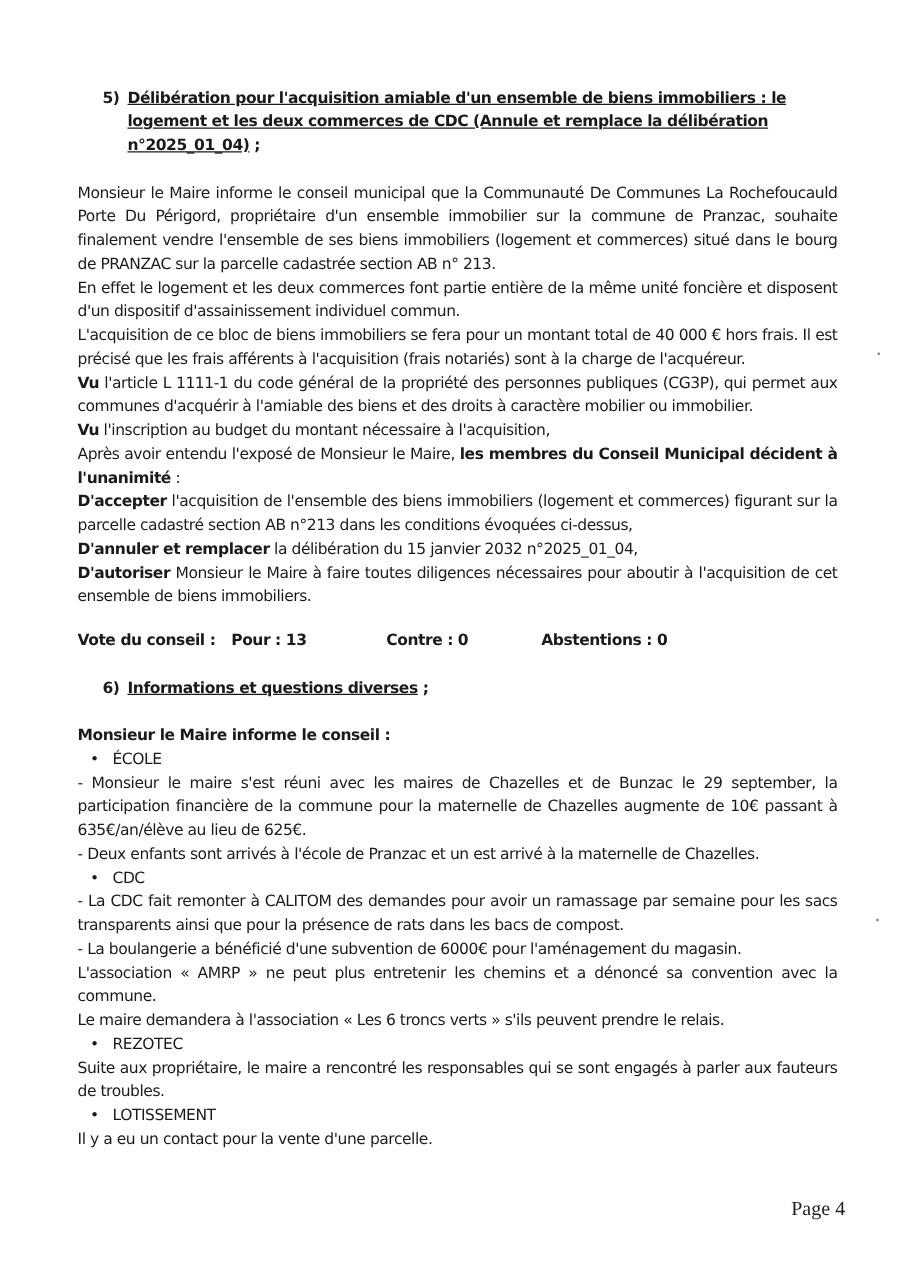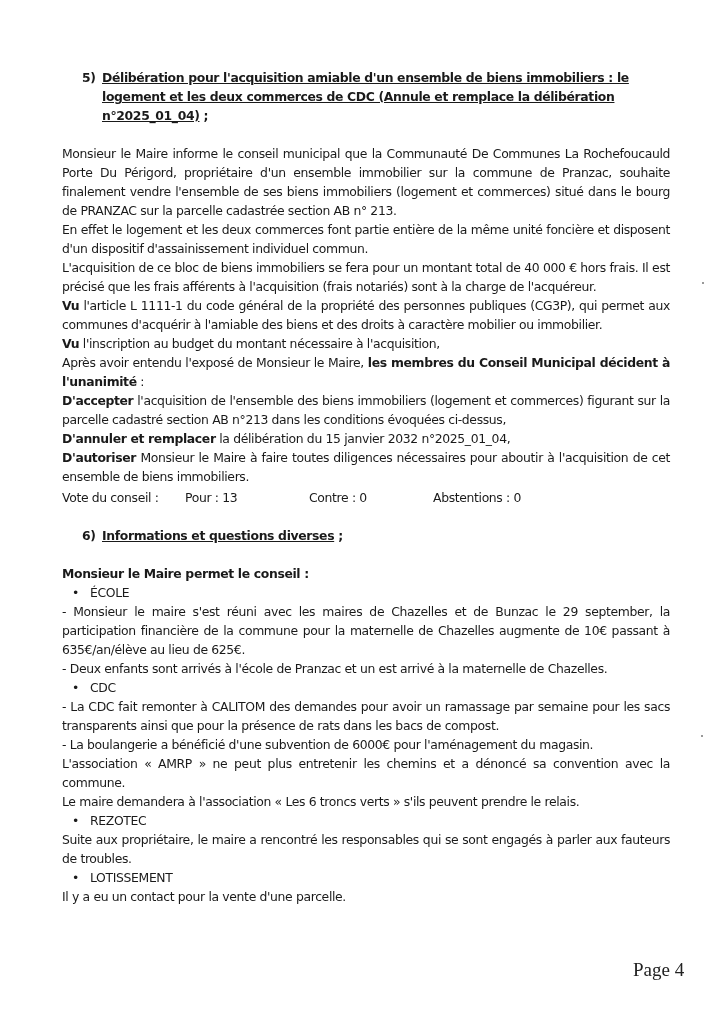--- a/index.html
+++ b/index.html
@@ -4,27 +4,27 @@
 <style>
   html, body { margin: 0; padding: 0; background: #fff; }
   body { width: 724px; height: 1024px; position: relative; overflow: hidden;
          font-family: "DejaVu Sans", sans-serif; color: #1a1a1a; }
   .page { position: absolute; left: 62px; top: 68px; width: 608px; font-size: 12.4px; line-height: 19px; letter-spacing: -0.35px; }
   .h5 { position: relative; padding-left: 40px; font-weight: bold; line-height: 19px; margin-bottom: 19px; }
   .h5 .num { position: absolute; left: 20px; top: 0; }
   .u { text-decoration: underline; }
   p { margin: 0; text-align: justify; }
   .b { font-weight: bold; }
-  .vote { margin-top: 2px; display: flex; }
+  .vote { margin-top: 16px; display: flex; font-weight: bold; }
   .vote span { display: inline-block; }
   .h6 { position: relative; padding-left: 40px; font-weight: bold; margin-top: 19px; margin-bottom: 19px; }
   .h6 .num { position: absolute; left: 20px; }
   .bullet { padding-left: 28px; position: relative; }
   .bullet::before { content: "\2022"; position: absolute; left: 10px; }
-  .pagenum { position: absolute; left: 633px; top: 959px; font-family: "Liberation Serif", serif; font-size: 19px; color: #222; }
+  .pagenum { position: absolute; left: 633px; top: 959px; font-family: "Liberation Serif", serif; font-size: 16px; color: #222; }
   .speck { position: absolute; width: 2px; height: 2px; background: #777; border-radius: 1px; }
 </style>
 </head>
 <body>
 
 <div class="page">
 
   <div class="h5">
     <span class="num">5)</span>
     <span class="u">Délibération pour l'acquisition amiable d'un ensemble de biens immobiliers : le logement et les deux commerces de CDC (Annule et remplace la délibération n°2025_01_04)</span><span> ;</span>
@@ -48,21 +48,21 @@
     <span style="width:124px">Pour : 13</span>
     <span style="width:124px">Contre : 0</span>
     <span>Abstentions : 0</span>
   </div>
 
   <div class="h6">
     <span class="num">6)</span>
     <span class="u">Informations et questions diverses</span><span> ;</span>
   </div>
 
-  <p class="b">Monsieur le Maire permet le conseil :</p>
+  <p class="b">Monsieur le Maire informe le conseil :</p>
 
   <div class="bullet">ÉCOLE</div>
   <p>- Monsieur le maire s'est réuni avec les maires de Chazelles et de Bunzac le 29 september, la participation financière de la commune pour la maternelle de Chazelles augmente de 10€ passant à 635€/an/élève au lieu de 625€.</p>
   <p>- Deux enfants sont arrivés à l'école de Pranzac et un est arrivé à la maternelle de Chazelles.</p>
 
   <div class="bullet">CDC</div>
   <p>- La CDC fait remonter à CALITOM des demandes pour avoir un ramassage par semaine pour les sacs transparents ainsi que pour la présence de rats dans les bacs de compost.</p>
   <p>- La boulangerie a bénéficié d'une subvention de 6000€ pour l'aménagement du magasin.</p>
 
   <p>L'association « AMRP » ne peut plus entretenir les chemins et a dénoncé sa convention avec la commune.</p>

